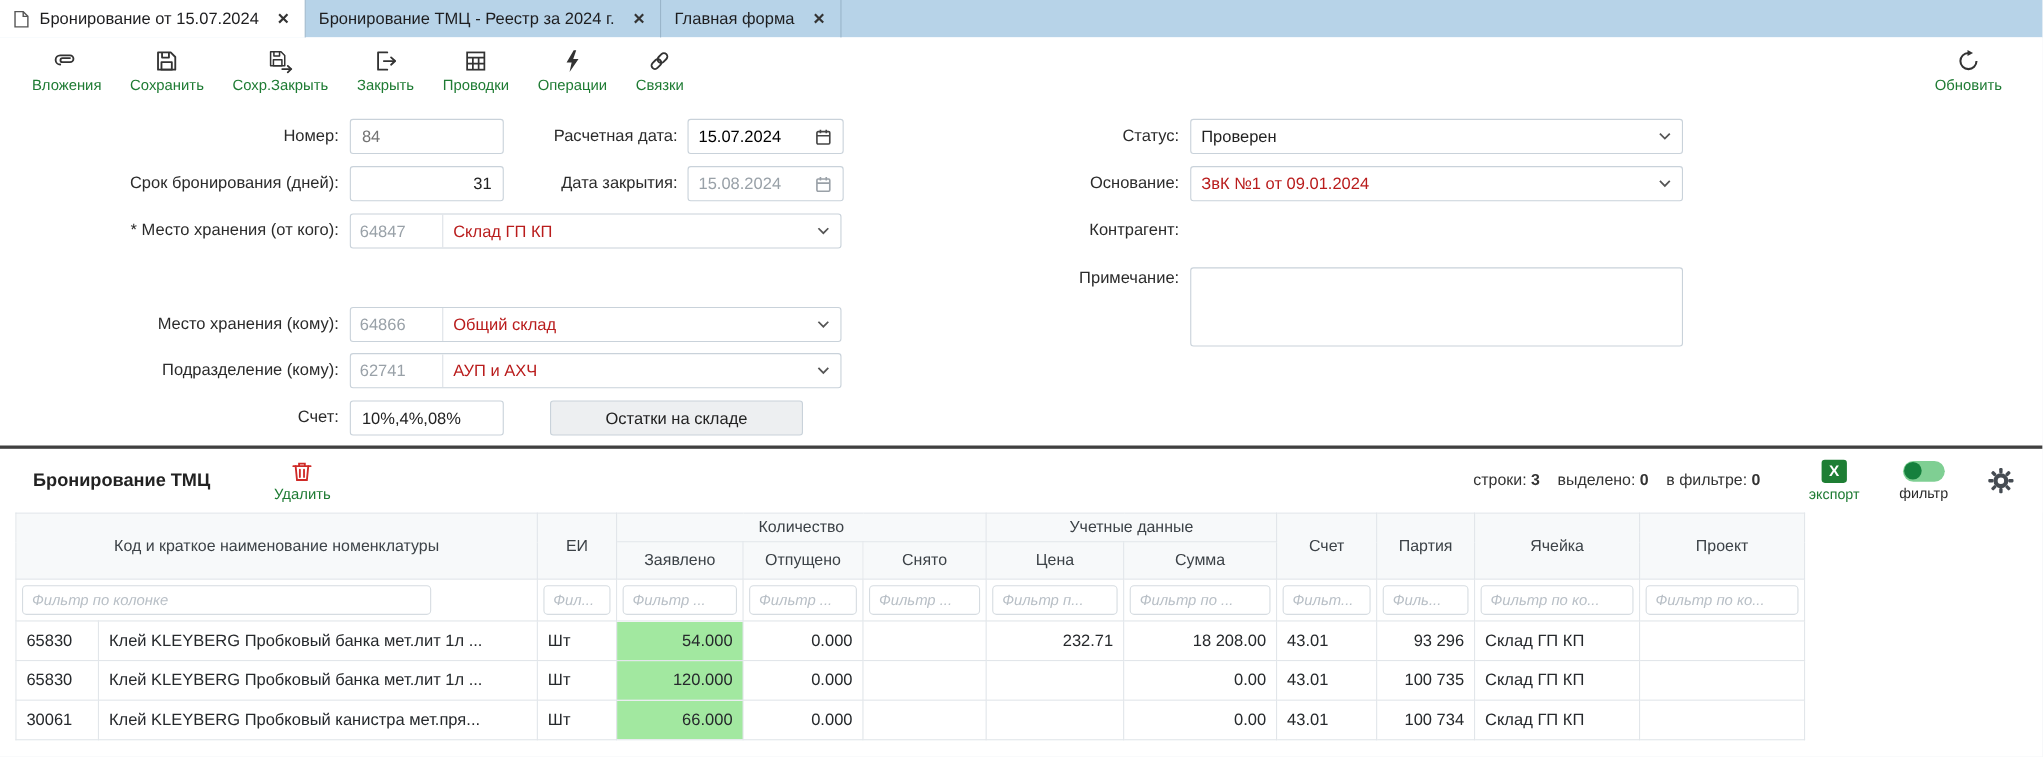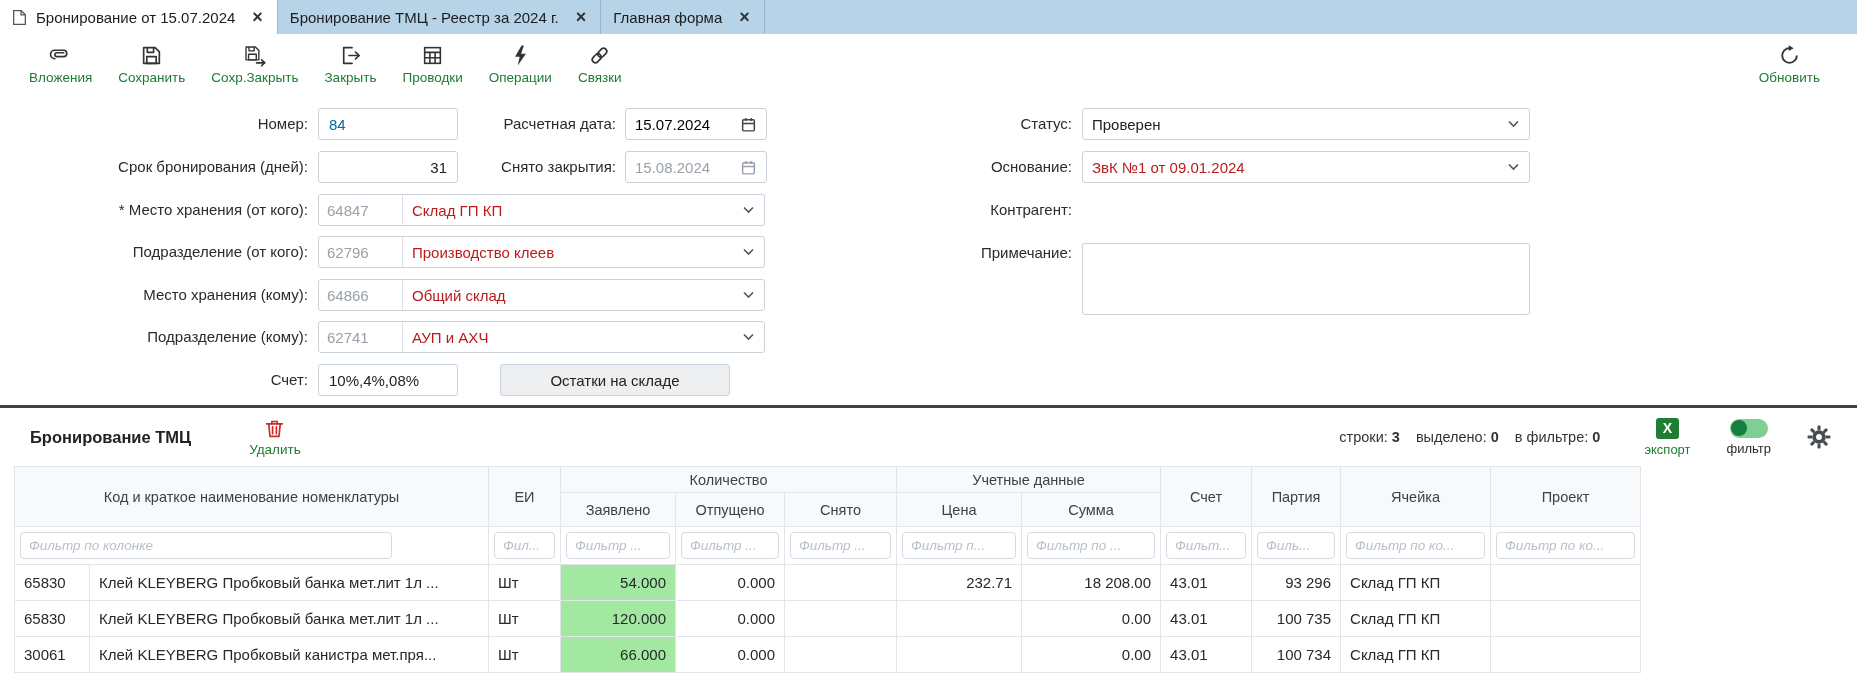--- a/index.html
+++ b/index.html
@@ -26,21 +26,21 @@
   
   .form { position:relative; height:316px; background:#fff; border-bottom:3px solid #404040; }
   .flabel { position:absolute; font-size:15px; color:#2b2b2b; line-height:20px; white-space:nowrap; }
   .l-col { left:0; width:308px; text-align:right; }
   .m-col { left:420px; width:196px; text-align:right; }
   .r-col { left:860px; width:212px; text-align:right; }
 
   .ctrl { position:absolute; height:32px; border:1px solid #c9d2da; border-radius:3px;
           background:#fff; font-size:15px; display:flex; align-items:center; overflow:hidden; }
   input.ctrl { padding:0 10px; color:#222; outline:none; }
-  input.ctrl.muted { color:#0369a1; }
+  input.ctrl.muted { color:#737373; }
   input.ctrl.num { text-align:right; }
   .combo .code { width:84px; padding:0 8px; color:#99a1a8; border-right:1px solid #dde2e7;
                  height:100%; display:flex; align-items:center; flex:0 0 auto; }
   .combo .val { flex:1; padding:0 9px; color:#b91c1c; white-space:nowrap; overflow:hidden; }
   .combo .val.dark { color:#222; }
   .combo .chev { padding:0 9px 0 4px; display:flex; align-items:center; }
   .datebox { justify-content:space-between; padding:0 9px; }
   .datebox.muted span.dv { color:#99a1a8; }
   .btn { position:absolute; height:32px; background:#edeff1; border:1px solid #c9d2da;
          border-radius:3px; font-size:15px; color:#222; display:flex; align-items:center;
@@ -224,21 +224,21 @@
       <span class="val dark">Проверен</span>
       <span class="chev">
         <svg width="13" height="8" viewBox="0 0 12 8">
             <polyline points="1.5,1.5 6,6 10.5,1.5" fill="none" stroke="#555" stroke-width="1.6"></polyline>
           </svg>
       </span>
     </div>
 
     <div class="flabel l-col" style="top:65px">Срок бронирования (дней):</div>
     <input class="ctrl num" style="left: 318px; top: 59px; width: 140px;" value="31">
-    <div class="flabel m-col" style="top:65px">Снято закрытия:</div>
+    <div class="flabel m-col" style="top:65px">Дата закрытия:</div>
     <div class="ctrl datebox muted" style="left:625px;top:59px;width:142px">
       <span class="dv">15.08.2024</span>
       <span style="display:flex;">
         <svg width="17" height="17" viewBox="0 0 16 16">
             <g fill="none" stroke="#9aa1a8" stroke-width="1.4">
               <rect x="2.5" y="3.5" width="11" height="10.5" rx="1"></rect>
               <path d="M2.5 7 h11 M5.5 1.8 v3 M10.5 1.8 v3"></path>
             </g>
           </svg>
       </span>
@@ -258,30 +258,20 @@
       <span class="code">64847</span>
       <span class="val">Склад ГП КП</span>
       <span class="chev">
         <svg width="13" height="8" viewBox="0 0 12 8">
             <polyline points="1.5,1.5 6,6 10.5,1.5" fill="none" stroke="#555" stroke-width="1.6"></polyline>
           </svg>
       </span>
     </div>
     <div class="flabel r-col" style="top:108px">Контрагент:</div>
 
-    <div class="flabel l-col" style="top:150px">Подразделение (от кого):</div>
-    <div class="ctrl combo" style="left:318px;top:144px;width:447px">
-      <span class="code">62796</span>
-      <span class="val">Производство клеев</span>
-      <span class="chev">
-        <svg width="13" height="8" viewBox="0 0 12 8">
-            <polyline points="1.5,1.5 6,6 10.5,1.5" fill="none" stroke="#555" stroke-width="1.6"></polyline>
-          </svg>
-      </span>
-    </div>
     <div class="flabel r-col" style="top:151px">Примечание:</div>
     <textarea class="notearea" style="left: 1082px; top: 151px; width: 448px; height: 72px;"></textarea>
 
     <div class="flabel l-col" style="top:193px">Место хранения (кому):</div>
     <div class="ctrl combo" style="left:318px;top:187px;width:447px">
       <span class="code">64866</span>
       <span class="val">Общий склад</span>
       <span class="chev">
         <svg width="13" height="8" viewBox="0 0 12 8">
             <polyline points="1.5,1.5 6,6 10.5,1.5" fill="none" stroke="#555" stroke-width="1.6"></polyline>

